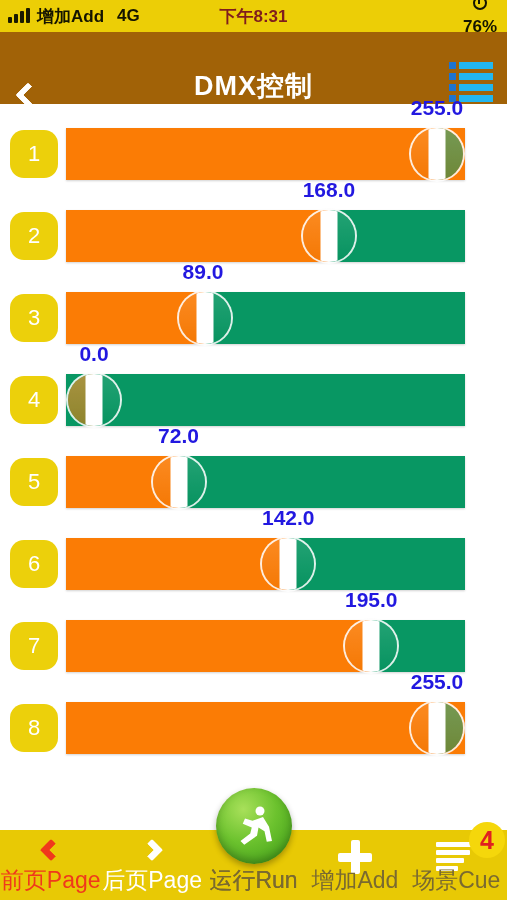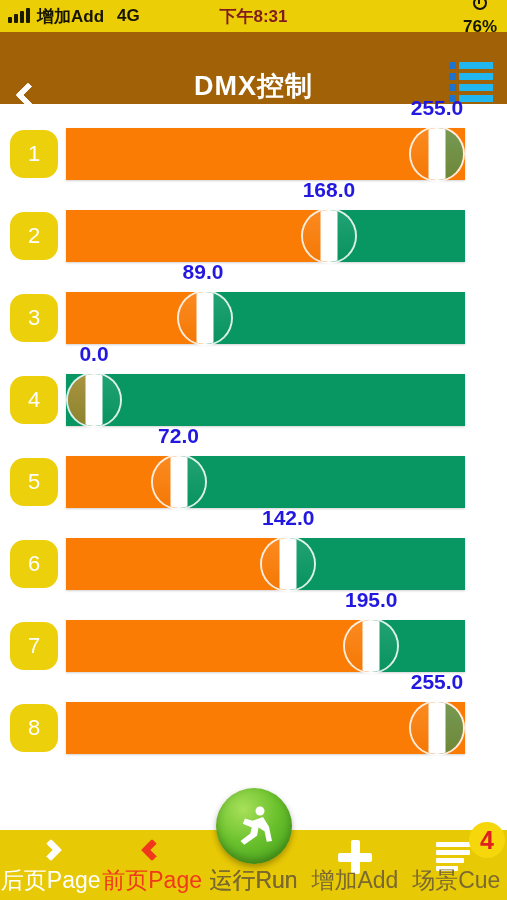--- a/index.html
+++ b/index.html
@@ -317,27 +317,27 @@
           <span class="stripe"></span>
         </div>
       </div>
       <div class="val-label" style="left: 437px; top: -26px;">255.0</div>
     </div>
   </div>
 
 <div class="toolbar">
 
   <div class="tb-item">
+    <span class="chev-left"></span>
+    <span class="tb-label lbl-red">前页Page</span>
+  </div>
+
+  <div class="tb-item">
     <span class="chev-right"></span>
     <span class="tb-label lbl-white">后页Page</span>
-  </div>
-
-  <div class="tb-item">
-    <span class="chev-left"></span>
-    <span class="tb-label lbl-red">前页Page</span>
   </div>
 
   <div class="tb-item">
     <span class="tb-label lbl-gray">运行Run</span>
   </div>
 
   <div class="tb-item">
     <span class="plus"></span>
     <span class="tb-label lbl-gray">增加Add</span>
   </div>

